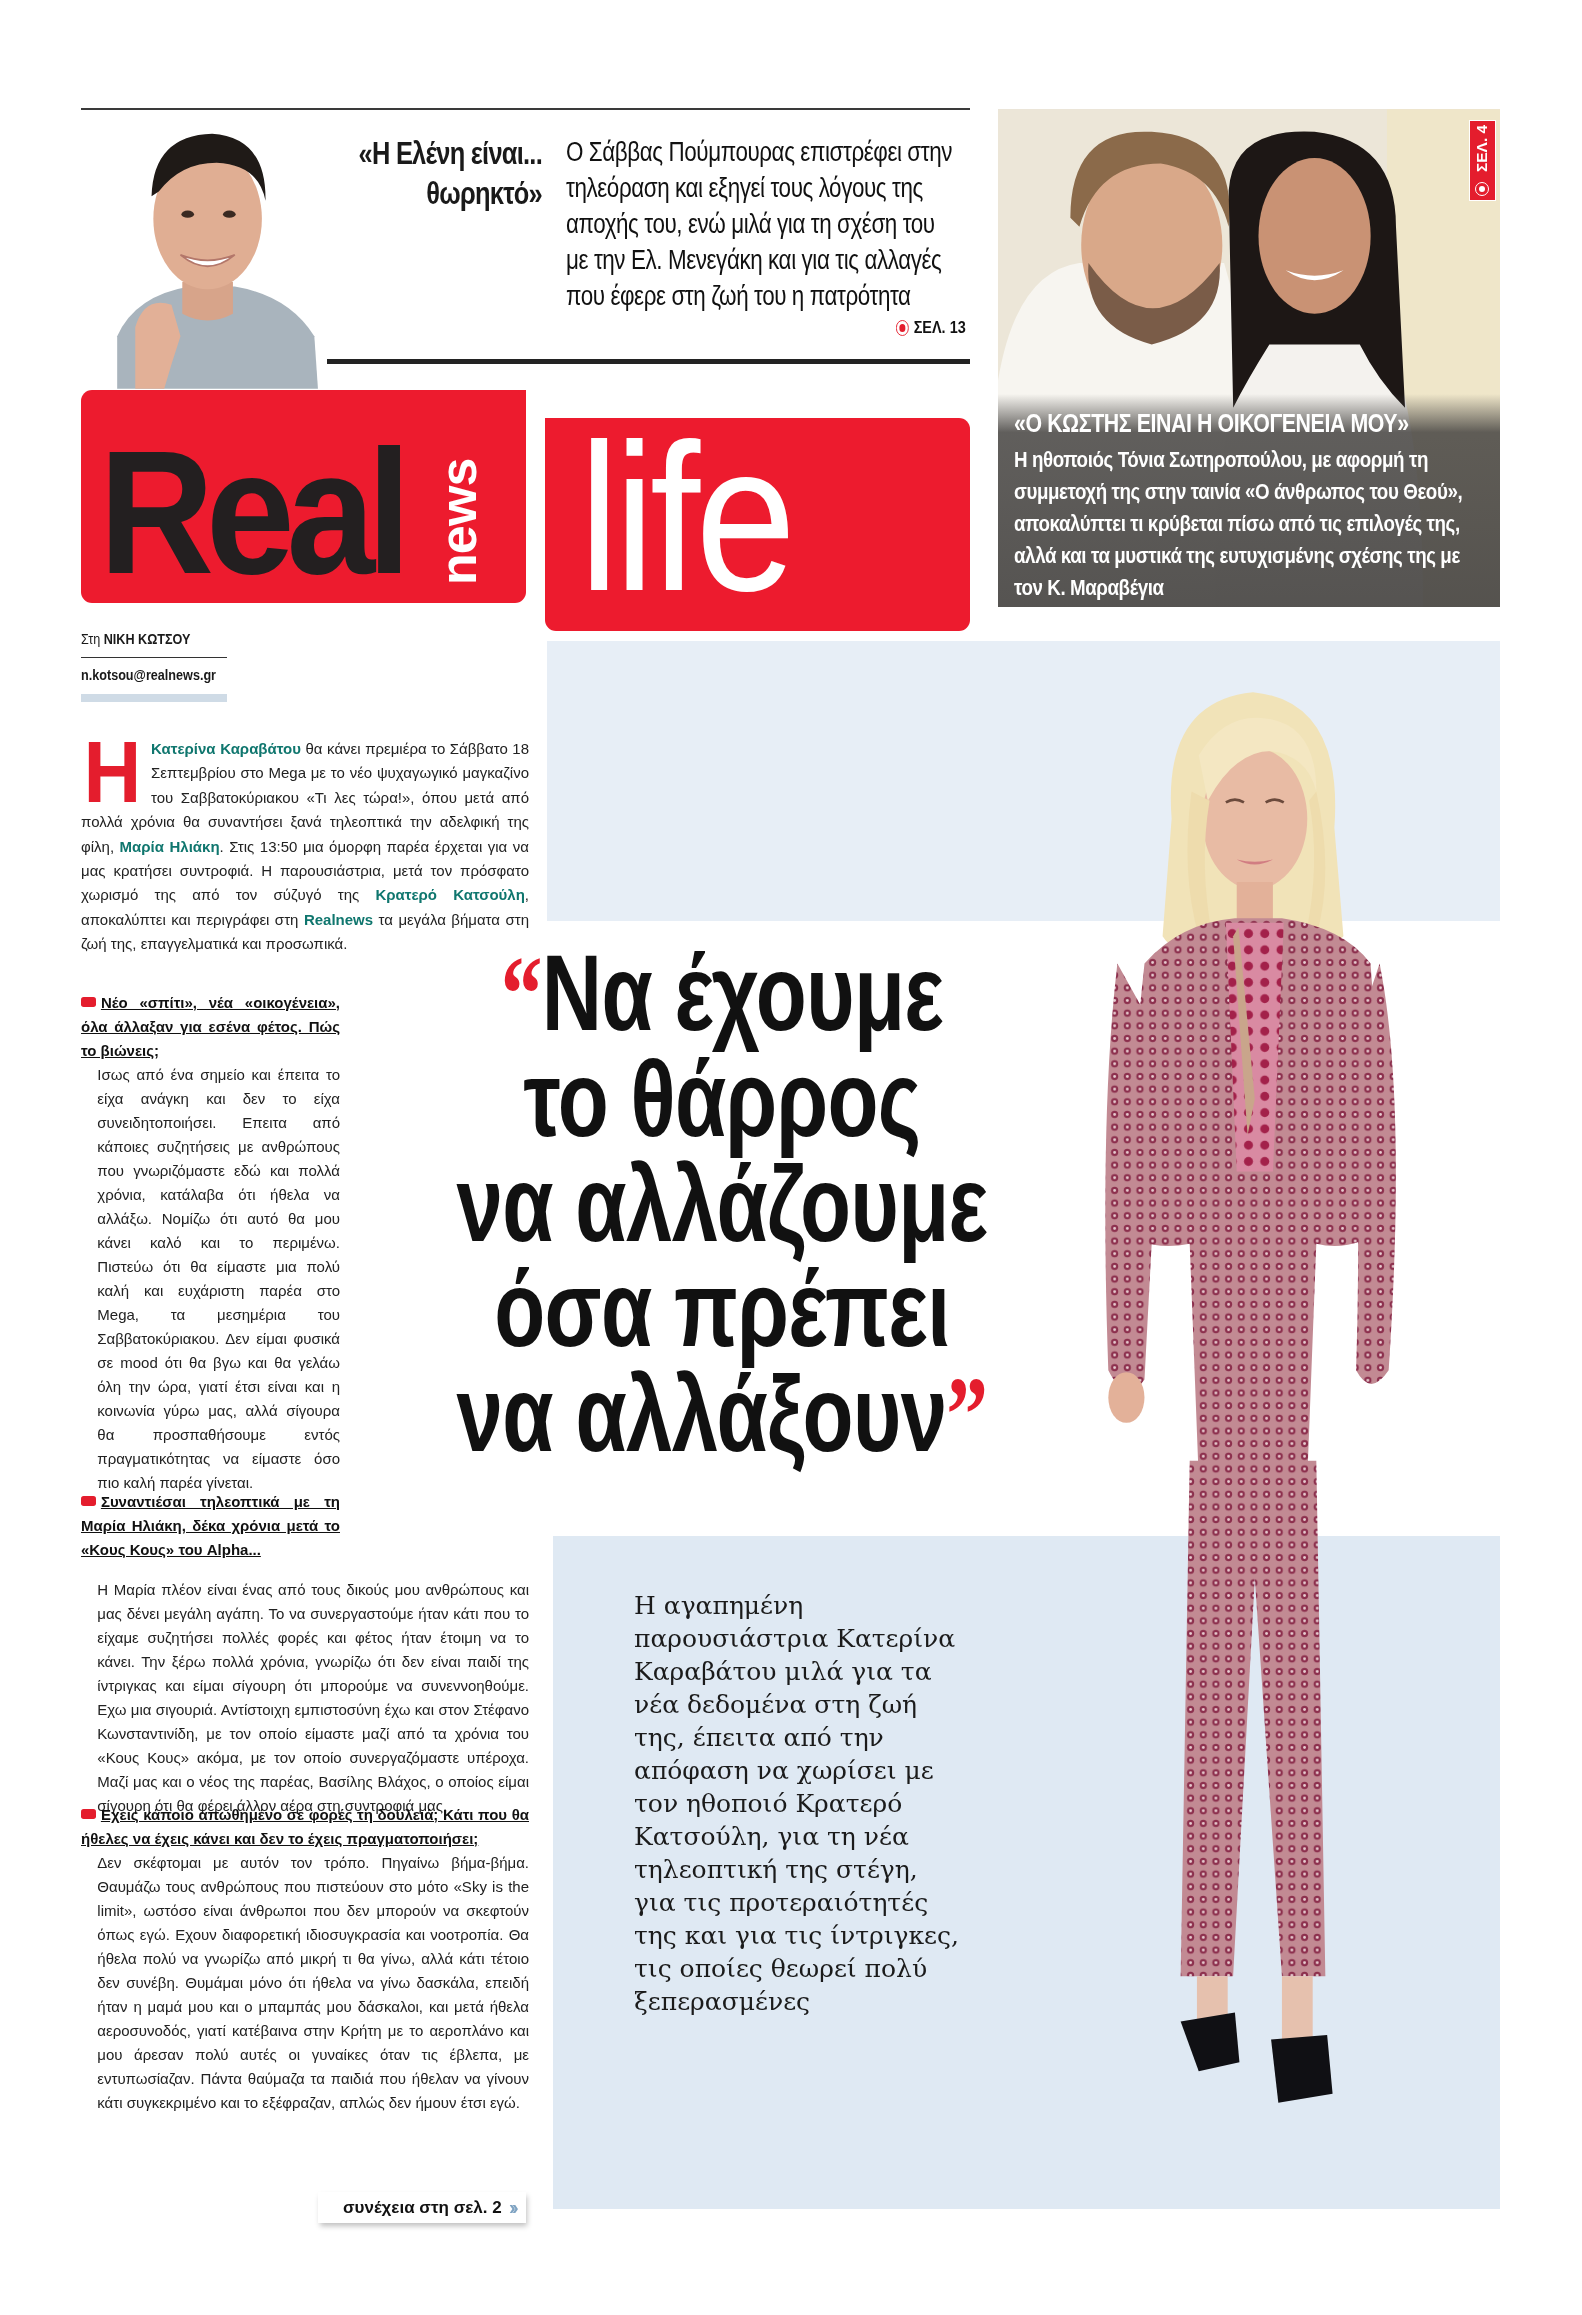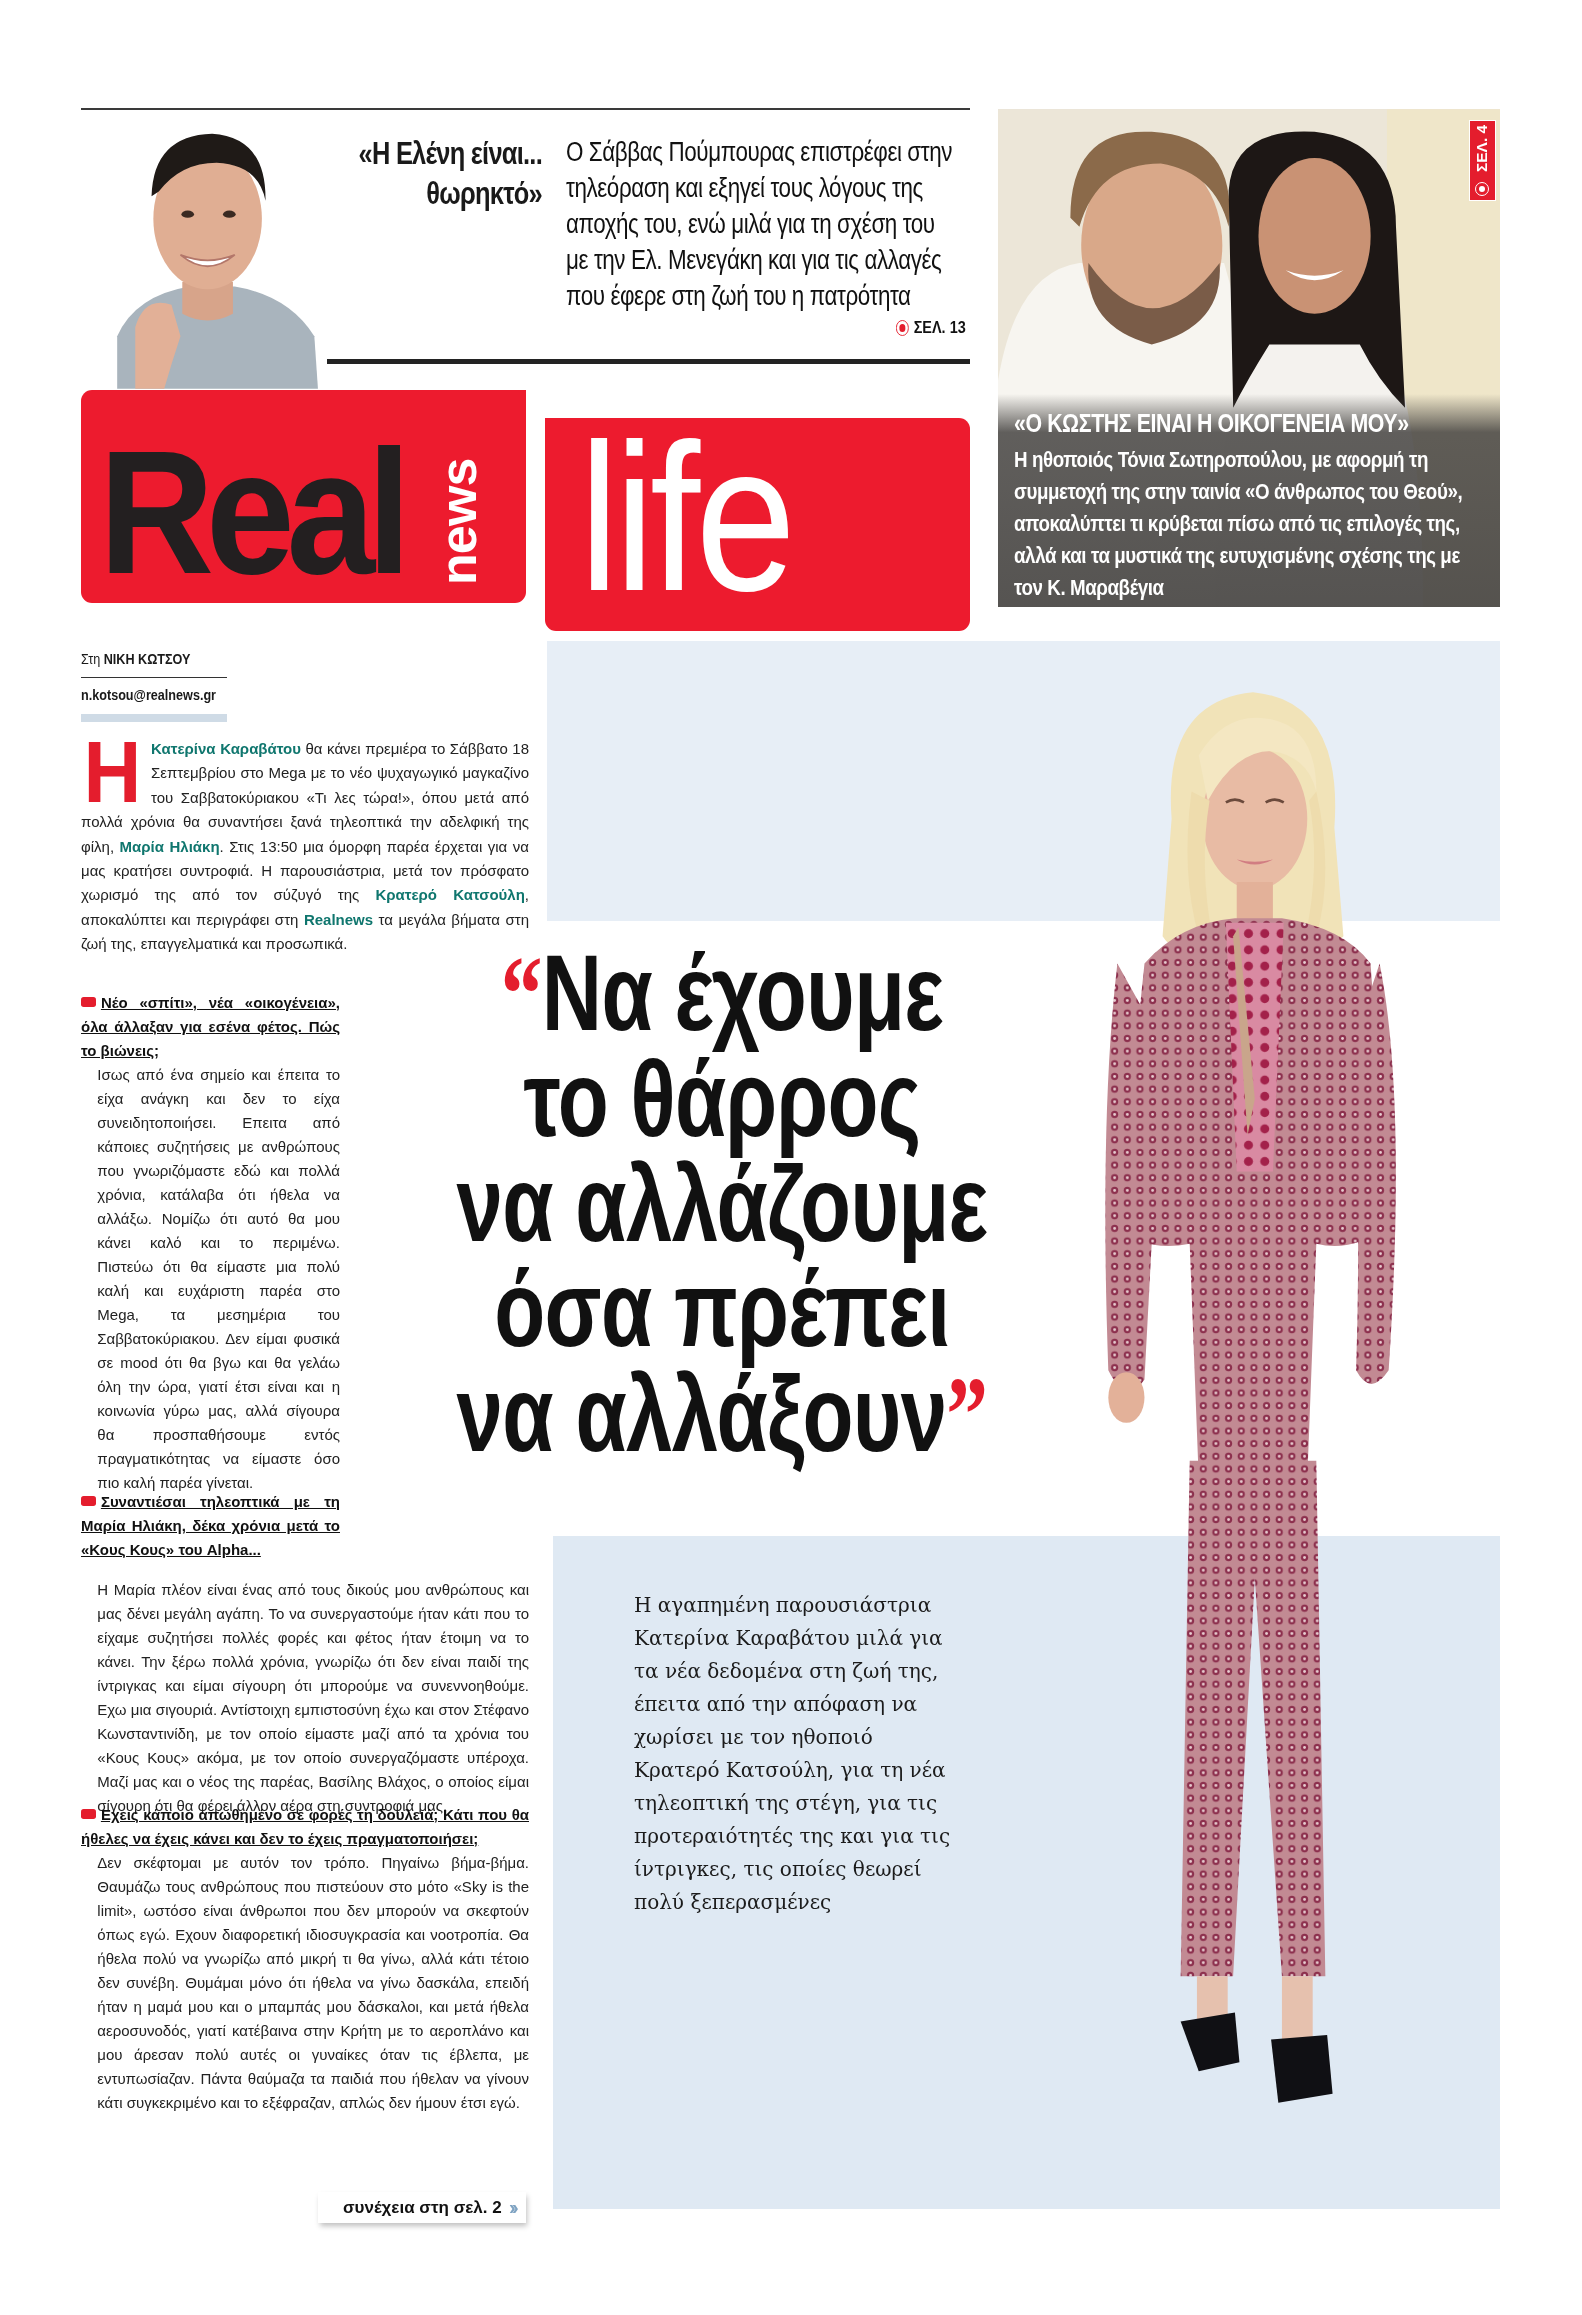--- a/index.html
+++ b/index.html
@@ -62,21 +62,21 @@
     }
     .teaser2-page {
       position: absolute; right: 4.5px; top: 11px; width: 27px; height: 81px; background: #e41d2d; border: 1.8px solid #fff;
       display: flex; flex-direction: column; align-items: center; justify-content: space-between; padding: 3.6px 0;
     }
     .teaser2-page-text { color: #fff; font-weight: bold; font-size: 15.4px; writing-mode: vertical-rl; transform: rotate(180deg); white-space: nowrap; }
     .teaser2-page .target-icon { border-color: #fff; background: #e41d2d; width: 14.5px; height: 14.5px; }
     .teaser2-page .target-icon::after { background: #fff; width: 6.3px; height: 6.3px; }
 
     
-    .byline { left: 81px; top: 648px; width: 146px; }
+    .byline { left: 81px; top: 628px; width: 146px; }
     .byline-name { font-size: 15.4px; font-weight: bold; line-height: 22px; transform: scaleX(0.82); transform-origin: left top; white-space: nowrap; }
     .byline-name .pre { font-weight: normal; }
     .byline-rule { height: 0.9px; background: #333; margin: 7.2px 0 7.2px; }
     .byline-email { font-size: 15.4px; font-weight: bold; line-height: 20px; transform: scaleX(0.82); transform-origin: left top; white-space: nowrap; }
     .byline-bar { height: 8.1px; background: #cfdbe6; margin-top: 9px; }
 
     
     .intro { left: 81px; top: 737px; width: 448px; font-size: 15px; line-height: 24.4px; color: #222; text-align: justify; }
     .dropcap { float: left; font-family: "Liberation Sans", sans-serif; font-size: 87px; line-height: 65px; color: #e41d2d; margin: 1.8px 7.2px 0 0; font-weight: bold; transform: scaleX(0.92); }
     .intro b { color: #0f766e; }
@@ -101,21 +101,21 @@
 
     
     .headline {
       left: 378px; top: 941px; width: 688px; text-align: center;
       font-family: "Liberation Sans", sans-serif; font-weight: bold; font-size: 107px; line-height: 105px; color: #111;
       transform: scaleX(0.78); transform-origin: center top; letter-spacing: -0.9px;
     }
     .quote-mark { color: #e41d2d; font-family: "Liberation Serif", serif; font-weight: bold; }
 
     
-    .standfirst { left: 634px; top: 1589px; width: 326px; font-family: "DejaVu Serif", "Liberation Serif", serif; font-size: 20px; line-height: 33px; color: #1b1b1b; }
+    .standfirst { left: 634px; top: 1589px; width: 326px; font-family: "DejaVu Serif", "Liberation Serif", serif; font-size: 25px; line-height: 33px; color: #1b1b1b; }
 
     
     .woman { left: 1045px; top: 665px; width: 416px; height: 1465px; }
   </style>
 </head>
 <body>
 
 <div class="abs top-rule-thin"></div>
 
 <div class="abs portrait-man">

